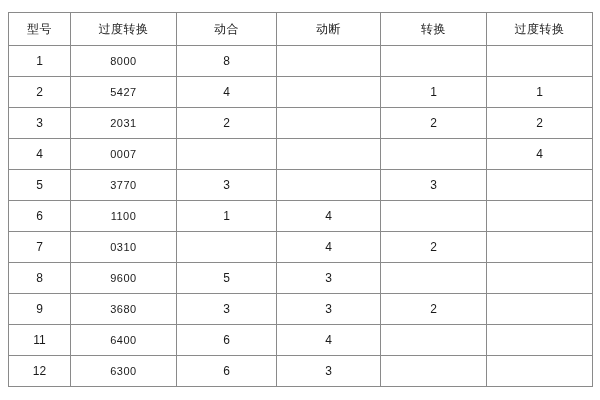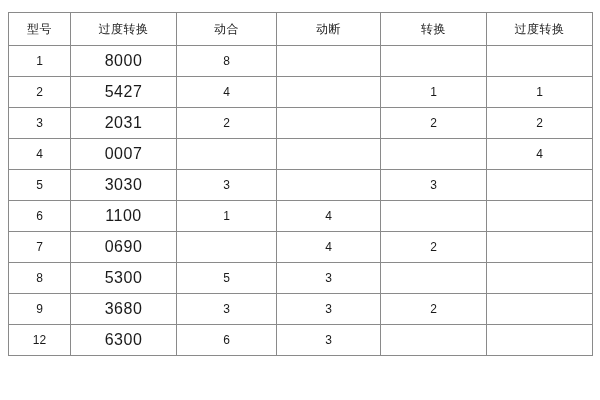--- a/index.html
+++ b/index.html
@@ -49,21 +49,21 @@
   
   col.c0 { width: 62px; }
   col.c1 { width: 106px; }
   col.c2 { width: 100px; }
   col.c3 { width: 104px; }
   col.c4 { width: 106px; }
   col.c5 { width: 106px; }
 
   
   tbody td.model { font-size: 12px; }
-  tbody td.code { font-size: 16px; letter-spacing: 0.5px; }
+  tbody td.code { font-size: 11px; letter-spacing: 0.5px; }
 </style>
 </head>
 <body>
 
 <div class="sheet">
   <table class="spec">
     <colgroup>
       <col class="c0">
         <col class="c1">
         <col class="c2">
@@ -109,56 +109,64 @@
       <tr>
         <td class="model">4</td>
         <td class="code">0007</td>
         <td></td>
         <td></td>
         <td></td>
         <td>4</td>
       </tr>
       <tr>
         <td class="model">5</td>
-        <td class="code">3030</td>
+        <td class="code">3770</td>
         <td>3</td>
         <td></td>
         <td>3</td>
         <td></td>
       </tr>
       <tr>
         <td class="model">6</td>
         <td class="code">1100</td>
         <td>1</td>
         <td>4</td>
         <td></td>
         <td></td>
       </tr>
       <tr>
         <td class="model">7</td>
-        <td class="code">0690</td>
+        <td class="code">0310</td>
         <td></td>
         <td>4</td>
         <td>2</td>
         <td></td>
       </tr>
       <tr>
         <td class="model">8</td>
-        <td class="code">5300</td>
+        <td class="code">9600</td>
         <td>5</td>
         <td>3</td>
         <td></td>
         <td></td>
       </tr>
       <tr>
         <td class="model">9</td>
         <td class="code">3680</td>
         <td>3</td>
         <td>3</td>
         <td>2</td>
+        <td></td>
+      </tr>
+      <tr>
+        <td class="model">11</td>
+        <td class="code">6400</td>
+        <td>6</td>
+        <td>4</td>
+        <td></td>
         <td></td>
       </tr>
       <tr>
         <td class="model">12</td>
         <td class="code">6300</td>
         <td>6</td>
         <td>3</td>
         <td></td>
         <td></td>
       </tr>

